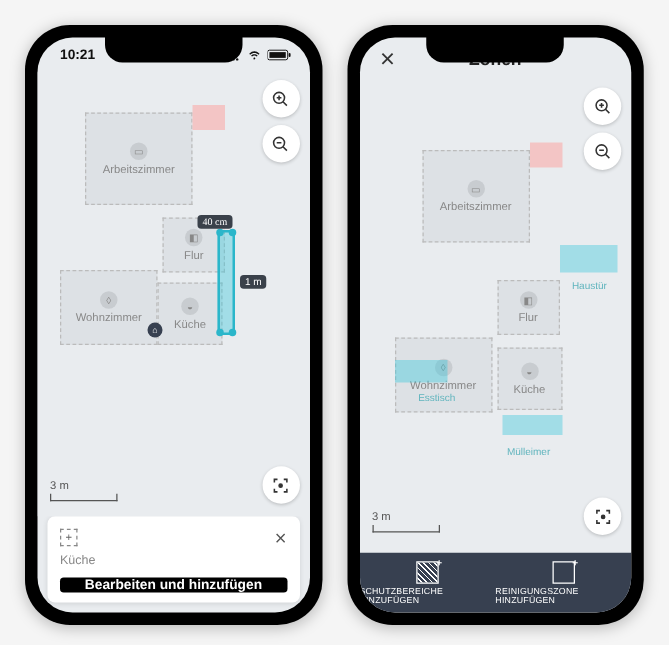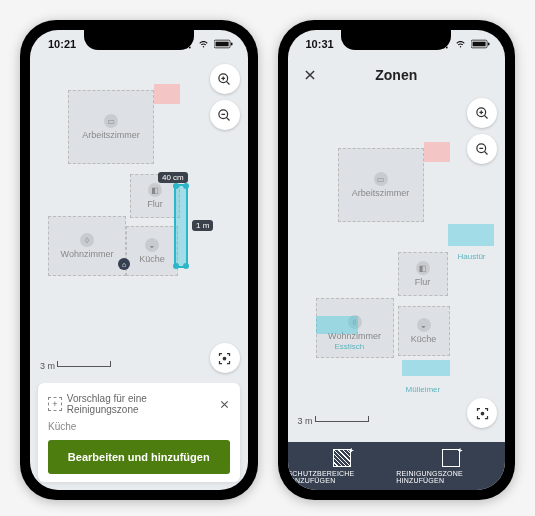--- a/index.html
+++ b/index.html
@@ -71,21 +71,21 @@
     width: 30px; height: 30px; border-radius: 50%;
     background: #fff; box-shadow: 0 1px 3px rgba(0,0,0,.2);
     display:flex;align-items:center;justify-content:center;
     color:#333;
   }
   .recenter-btn {
     position: absolute; right: 8px; bottom: 10px;
   }
   .scale {
     position: absolute; left: 10px; bottom: 12px;
-    display:flex;flex-direction:row;gap:2px;
+    display:flex;flex-direction:column;gap:2px;
     font-size: 9px; color:#555;
   }
   .scale-line { width: 54px; height:6px; border-left:1px solid #555;border-right:1px solid #555;border-bottom:1px solid #555; }
   
   .room { position:absolute; background:#dde1e5; border:1px dashed #bbb; font-size:9px; color:#888; display:flex; align-items:center; justify-content:center; flex-direction:column; gap:2px; }
   .room .room-icon { width:14px;height:14px;border-radius:50%;background:#c8ccd0;display:flex;align-items:center;justify-content:center;font-size:8px;color:#888; }
   .nogo { position:absolute; background:#f3c5c5; }
   .zone-label { position:absolute; font-size:8px; color:#5fb4bd; font-weight:400;margin-top:22px; }
   .clean-rect { position:absolute; background:rgba(55,200,220,.4); border:2px solid #2bb6ca; }
   .clean-rect .handle { position:absolute; width:6px;height:6px;border-radius:50%;background:#2bb6ca; }
@@ -93,21 +93,21 @@
   .robot-marker { position:absolute; width:12px;height:12px;border-radius:50%;background:#374050;color:#fff;font-size:7px;display:flex;align-items:center;justify-content:center; }
   
   .card {
     background:#fff; margin:0 8px 8px 8px; border-radius:6px; padding:10px 10px 8px;
     box-shadow:0 1px 4px rgba(0,0,0,.1);
   }
   .card-head { display:flex;align-items:center;justify-content:space-between;font-size:10px;color:#666;margin-bottom:6px; }
   .card-head .lead { display:flex;align-items:center;gap:5px; }
   .card-title { font-size:15px; font-weight:700; color:#111; }
   .card-sub { font-size:10px; color:#888; margin-top:2px; margin-bottom:8px;}
-  .card-btn { background:#4d7c0f; color:#fff; font-size:11px; font-weight:600; text-align:center; padding:11px 0; border-radius:3px; }
+  .card-btn { background:#000000; color:#fff; font-size:11px; font-weight:600; text-align:center; padding:0 0; border-radius:3px; }
   
   .zones-bar {
     background:#374050; color:#fff; height:48px;
     display:flex;
   }
   .zones-bar .zb-item { flex:1; display:flex;flex-direction:column;align-items:center;justify-content:center;gap:3px;font-size:7px;letter-spacing:.2px; }
   .zb-icon { width:18px;height:18px;border:1px solid #fff;display:flex;align-items:center;justify-content:center;position:relative; }
   .zb-icon.hatched::before{content:"";position:absolute;inset:0;background:repeating-linear-gradient(45deg,transparent 0 2px,#fff 2px 3px);}
   .zb-plus{position:absolute;top:-4px;right:-4px;font-size:8px;font-weight:700;}
   .sq-icon{width:14px;height:14px;border:1px dashed #888;display:inline-flex;align-items:center;justify-content:center;font-size:9px;color:#666;}
@@ -167,21 +167,21 @@
           <span>Küche</span>
         </div>
         <span class="robot-marker" style="left:78px;top:190px;">⌂</span>
 
         <div class="clean-rect" style="left:134px;top:116px;width:14px;height:84px;">
           <span class="handle" style="top:-3px;left:-3px"></span>
           <span class="handle" style="top:-3px;right:-3px"></span>
           <span class="handle" style="bottom:-3px;left:-3px"></span>
           <span class="handle" style="bottom:-3px;right:-3px"></span>
         </div>
-        <span class="dim-badge" style="left:118px;top:104px;">40 cm</span>
+        <span class="dim-badge" style="left:118px;top:104px;font-family:Liberation Serif, serif;">40 cm</span>
         <span class="dim-badge" style="left:152px;top:152px;">1 m</span>
       </div>
 
       <div class="zoom-btns">
         <div class="round-btn">
           <svg width="15" height="15" viewBox="0 0 24 24" fill="none" stroke="#333" stroke-width="2">
               <circle cx="10" cy="10" r="7"></circle>
               <path d="M15 15l5 5M10 7v6M7 10h6"></path>
             </svg>
         </div>
@@ -203,63 +203,38 @@
       <div class="scale">
         <span>3 m</span>
         <span class="scale-line"></span>
       </div>
     </div>
 
     <div class="card">
       <div class="card-head">
         <span class="lead">
           <span class="sq-icon">+</span>
-          <span>Vorschlag für eine Reinigungszone</span>
         </span>
         <span>
           <svg width="11" height="11" viewBox="0 0 24 24" stroke="#555" stroke-width="2.5">
               <path d="M5 5l14 14M19 5L5 19"></path>
             </svg>
         </span>
       </div>
       <div class="card-sub">Küche</div>
       <div class="card-btn">Bearbeiten und hinzufügen</div>
     </div>
 
   </div>
 </div>
 
 <div class="phone">
   <div class="notch"></div>
   <div class="screen">
 
-    <div class="statusbar">
-      <span class="time">
-        <span>10:31</span>
-        <svg width="9" height="9" viewBox="0 0 24 24" fill="#111">
-            <path d="M3 11l18-8-8 18-2-8-8-2z"></path>
-          </svg>
-      </span>
-      <span class="indicators">
-        <svg width="14" height="9" viewBox="0 0 18 12">
-            <circle cx="2" cy="10" r="1.3" fill="#111"></circle>
-            <circle cx="6" cy="10" r="1.3" fill="#111"></circle>
-            <circle cx="10" cy="10" r="1.3" fill="#111"></circle>
-            <circle cx="14" cy="10" r="1.3" fill="#111"></circle>
-          </svg>
-        <svg width="13" height="9" viewBox="0 0 24 24" fill="#111">
-            <path d="M12 20c1 0 2-1 2-2s-1-2-2-2-2 1-2 2 1 2 2 2zm-5-6c3-3 7-3 10 0l2-2c-4-4-10-4-14 0l2 2zm-4-4c5-5 13-5 18 0l2-2C16 1 8 1 1 8l2 2z"></path>
-          </svg>
-        <svg width="20" height="10" viewBox="0 0 26 12">
-            <rect x="0" y="1" width="21" height="10" rx="2" fill="none" stroke="#111" stroke-width="1"></rect>
-            <rect x="2" y="3" width="17" height="6" fill="#111"></rect>
-            <rect x="22" y="4" width="2" height="4" rx="1" fill="#111"></rect>
-          </svg>
-      </span>
-    </div>
 
     <div class="header">
       <span class="left-btn">
         <svg width="14" height="14" viewBox="0 0 24 24" stroke="#333" stroke-width="2.5">
             <path d="M5 5l14 14M19 5L5 19"></path>
           </svg>
       </span>
       <span>Zonen</span>
     </div>
 

